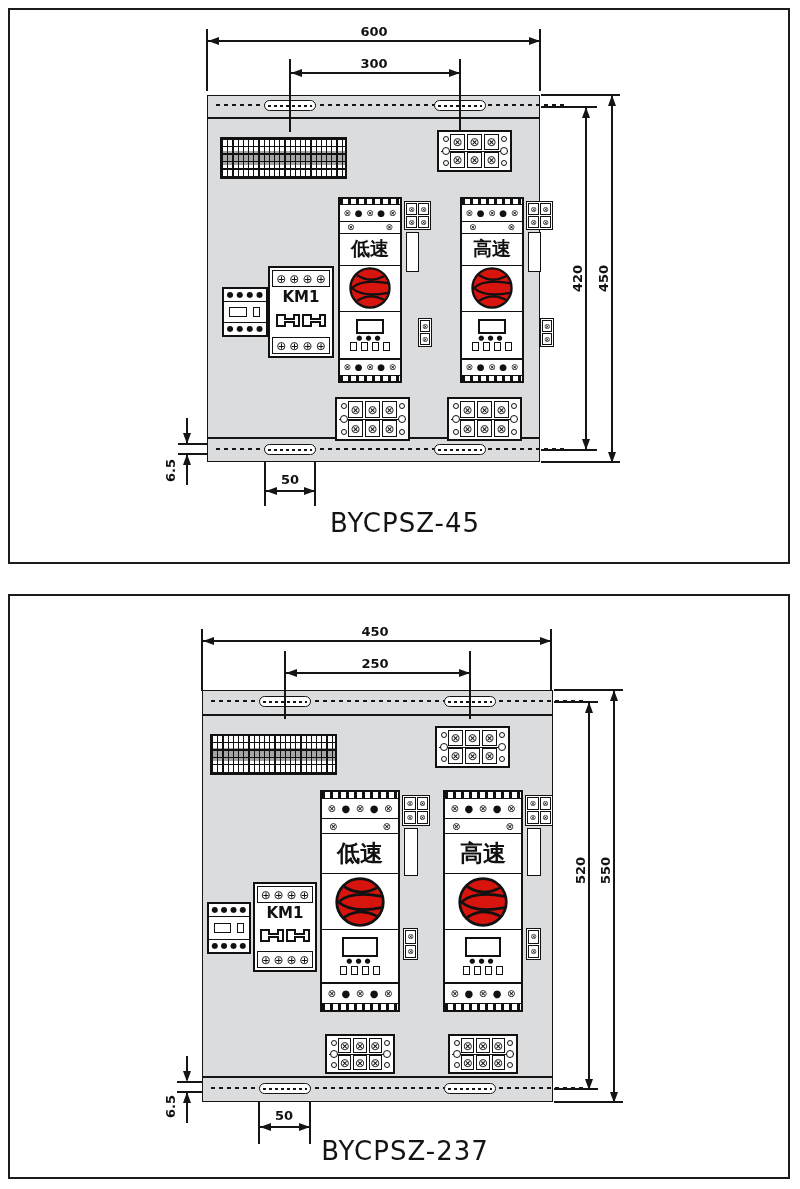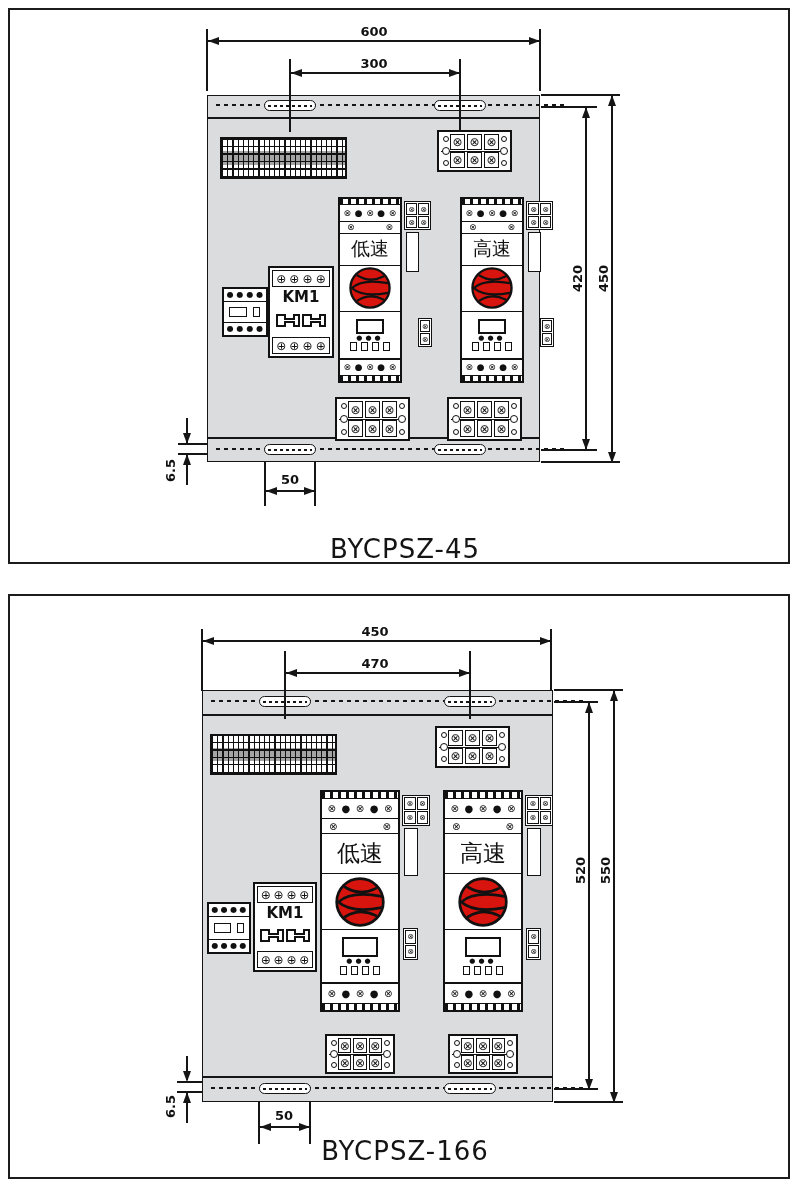--- a/index.html
+++ b/index.html
@@ -33,21 +33,21 @@
   .tb-side b.big{width:8px;height:8px}
   .tb-main{flex:1;display:grid;grid-template-columns:repeat(3,1fr);grid-template-rows:1fr 1fr;gap:2px;z-index:1}
   .tb-main span{border:1.7px solid #111;background:#fff;display:flex;align-items:center;justify-content:center;font-size:12px;line-height:1;color:#111}
   
   .device{position:absolute;background:#fff;border:2px solid #111;display:flex;flex-direction:column;z-index:2}
   .d-comb{background:repeating-linear-gradient(90deg,#111 0 3px,#fff 3px 8px);border-bottom:1.6px solid #111}
   .d-comb.bot{border-bottom:none;border-top:1.6px solid #111}
   .d-term{display:flex;align-items:center;justify-content:space-evenly;border-bottom:1.6px solid #111;color:#111}
   .d-term.bot{border-bottom:none;border-top:1.6px solid #111}
   .d-strip{display:flex;align-items:center;justify-content:space-between;padding:0 7px;border-bottom:1.8px solid #111;color:#111}
-  .d-label{display:flex;align-items:center;justify-content:center;border-bottom:1.8px solid #111;font-weight:normal;color:#111}
+  .d-label{display:flex;align-items:center;justify-content:center;border-bottom:1.8px solid #111;font-weight:bold;color:#111}
   .d-knob{display:flex;align-items:center;justify-content:center;border-bottom:1.8px solid #111}
   .d-disp{flex:1;display:flex;flex-direction:column;align-items:center;border-bottom:1.6px solid #111}
   .d-win{border:2px solid #111;margin-top:7px}
   .d-windots{font-size:7px;letter-spacing:3px;line-height:8px;color:#111}
   .d-sqs{display:flex;gap:4px;margin-top:auto;margin-bottom:7px}
   .d-sqs i{width:7px;height:9px;border:1.7px solid #111;display:block;background:#fff}
   .sm .d-comb{height:6px}.sm .d-term{height:17px;font-size:9px}.sm .d-strip{height:13px;font-size:9px}
   .sm .d-label{height:32px;font-size:19px}.sm .d-knob{height:47px}
   .sm svg.knob{width:42px;height:42px}
   .lg .d-comb{height:7px}.lg .d-term{height:20px;font-size:10px}.lg .d-strip{height:15px;font-size:10px}
@@ -333,21 +333,21 @@
       <span>⊗</span>
       <span>⊗</span>
     </div>
   <div class="tb-side">
       <b></b>
       <b class="big"></b>
       <b></b>
     </div>
 </div>
 
-<div class="title" style="left:300px;top:534px;width:210px">BYCPSZ-45</div>
+<div class="title" style="left:300px;top:508px;width:210px">BYCPSZ-45</div>
 
 <div class="frame" style="left:8px;top:594px;width:782px;height:585px"></div>
 
 <div class="panel" style="left:202px;top:690px;width:351px;height:412px"></div>
 <div class="hline" style="left:202px;top:714px;width:351px"></div>
 <div class="hline" style="left:202px;top:1076px;width:351px"></div>
 
 <div class="dashed" style="left:211px;top:700px;width:372px"></div>
 <div class="slot" style="left:259px;top:696px"></div>
 <div class="slot" style="left:444px;top:696px"></div>
@@ -360,21 +360,21 @@
 <div class="hline" style="left:202px;top:640px;width:349px"></div>
 <div class="tri l" style="left:203px;top:637px"></div>
 <div class="tri r" style="left:540px;top:637px"></div>
 <div class="dlabel" style="left:335px;top:624px;width:80px">450</div>
 
 <div class="vline xln" style="left:284px;top:651px;height:68px"></div>
 <div class="vline xln" style="left:469px;top:651px;height:68px"></div>
 <div class="hline" style="left:285px;top:672px;width:185px"></div>
 <div class="tri l" style="left:286px;top:669px"></div>
 <div class="tri r" style="left:459px;top:669px"></div>
-<div class="dlabel" style="left:335px;top:656px;width:80px">470</div>
+<div class="dlabel" style="left:335px;top:656px;width:80px">250</div>
 
 <div class="hline" style="left:554px;top:701px;width:44px"></div>
 <div class="hline" style="left:554px;top:1088px;width:44px"></div>
 <div class="vline" style="left:588px;top:701px;height:389px"></div>
 <div class="tri u" style="left:585px;top:702px"></div>
 <div class="tri d" style="left:585px;top:1079px"></div>
 <div class="dlabel rot" style="left:560px;top:863px">520</div>
 <div class="hline" style="left:554px;top:689px;width:69px"></div>
 <div class="hline" style="left:554px;top:1101px;width:69px"></div>
 <div class="vline" style="left:613px;top:689px;height:414px"></div>
@@ -594,13 +594,13 @@
       <span>⊗</span>
       <span>⊗</span>
     </div>
   <div class="tb-side">
       <b></b>
       <b class="big"></b>
       <b></b>
     </div>
 </div>
 
-<div class="title" style="left:290px;top:1136px;width:230px">BYCPSZ-166</div>
+<div class="title" style="left:290px;top:1136px;width:230px">BYCPSZ-237</div>
 
 </body></html>

